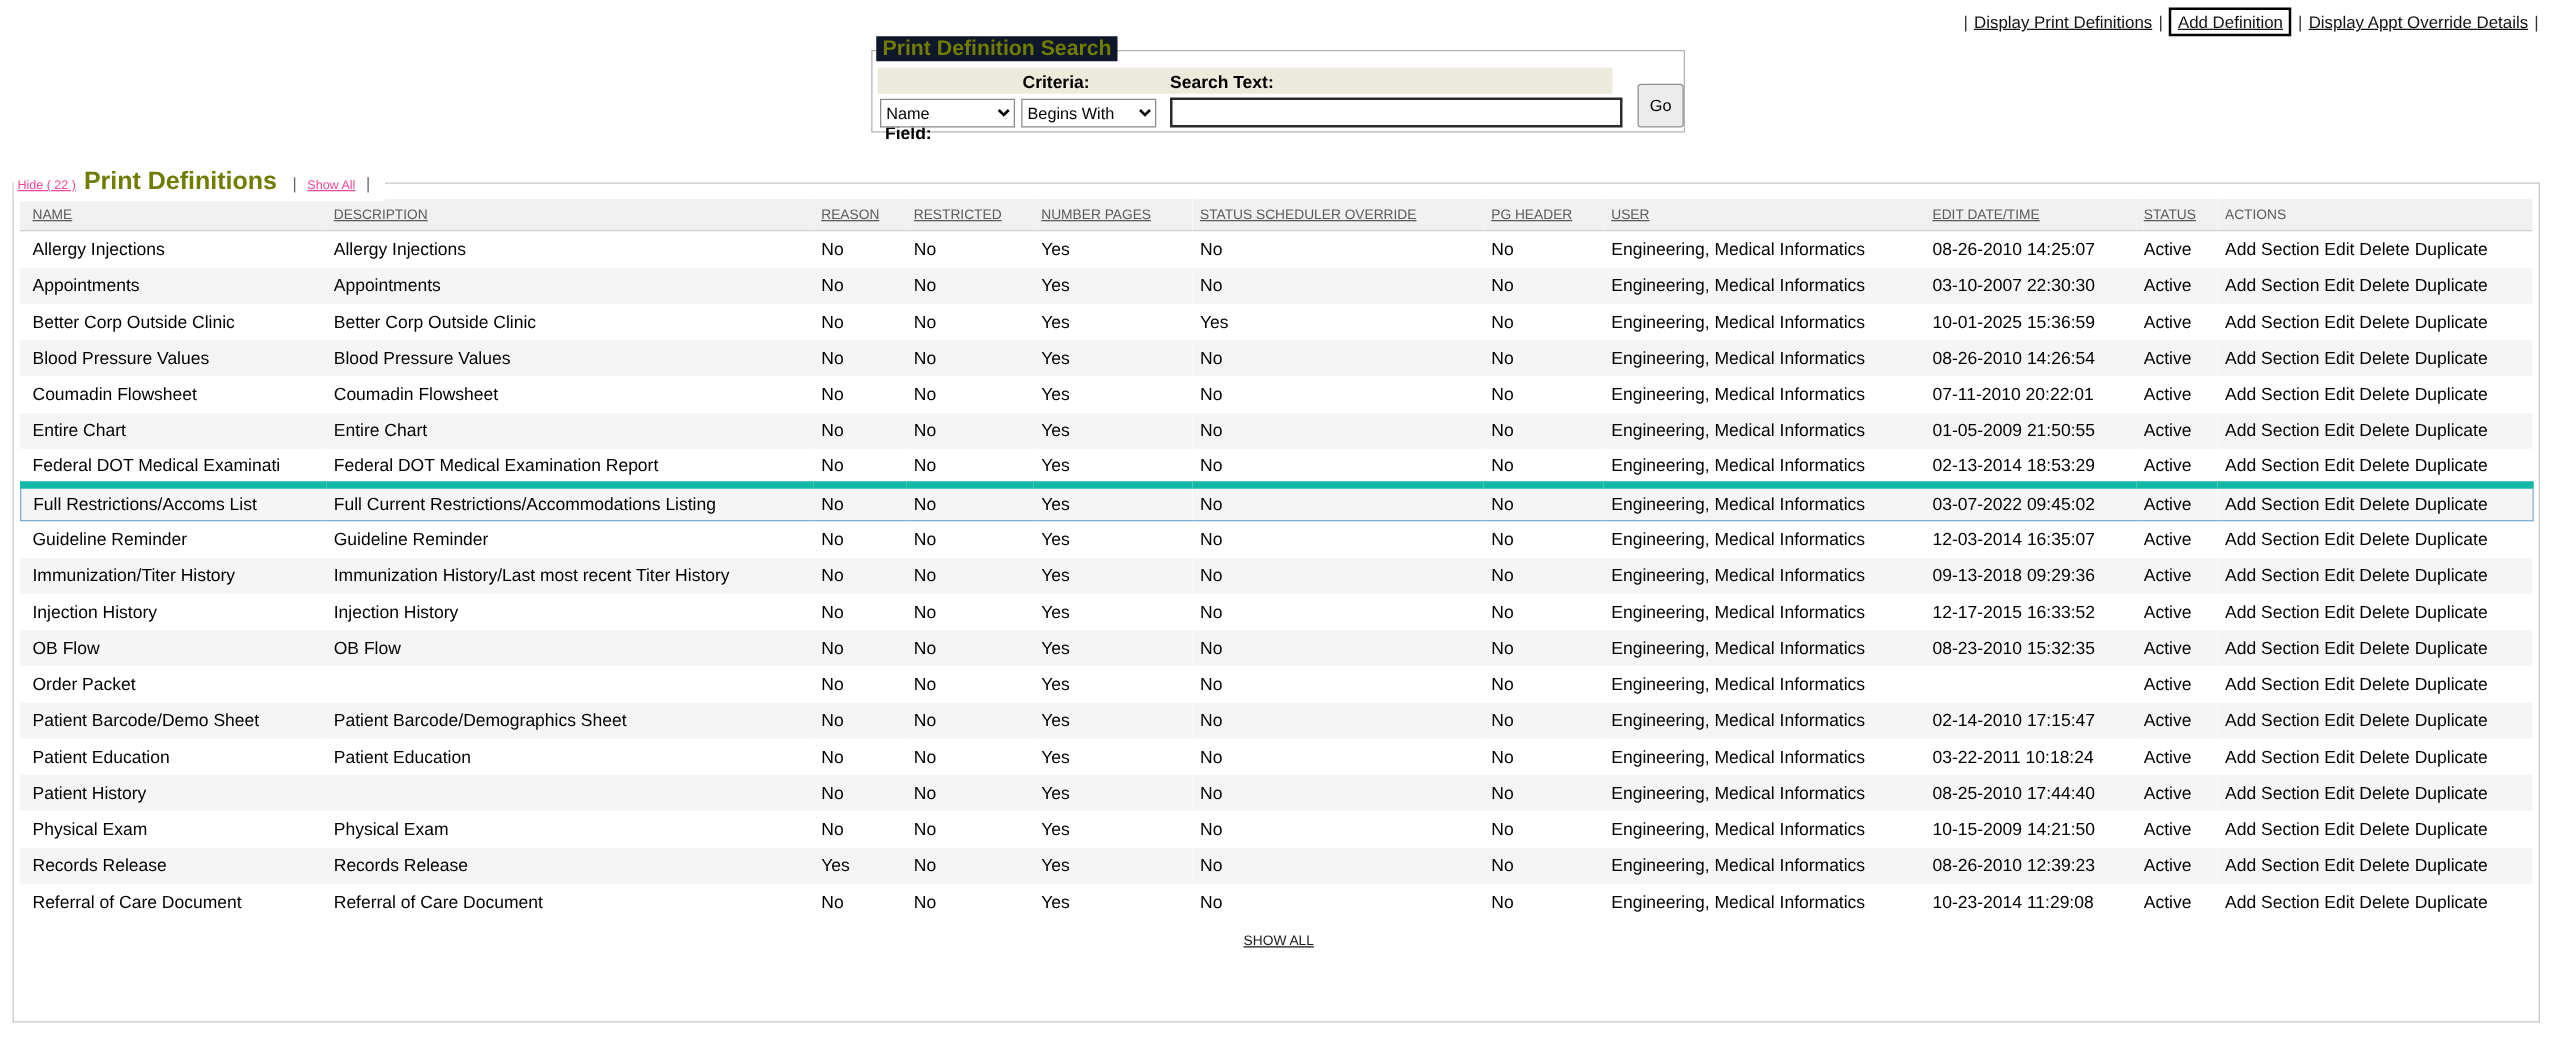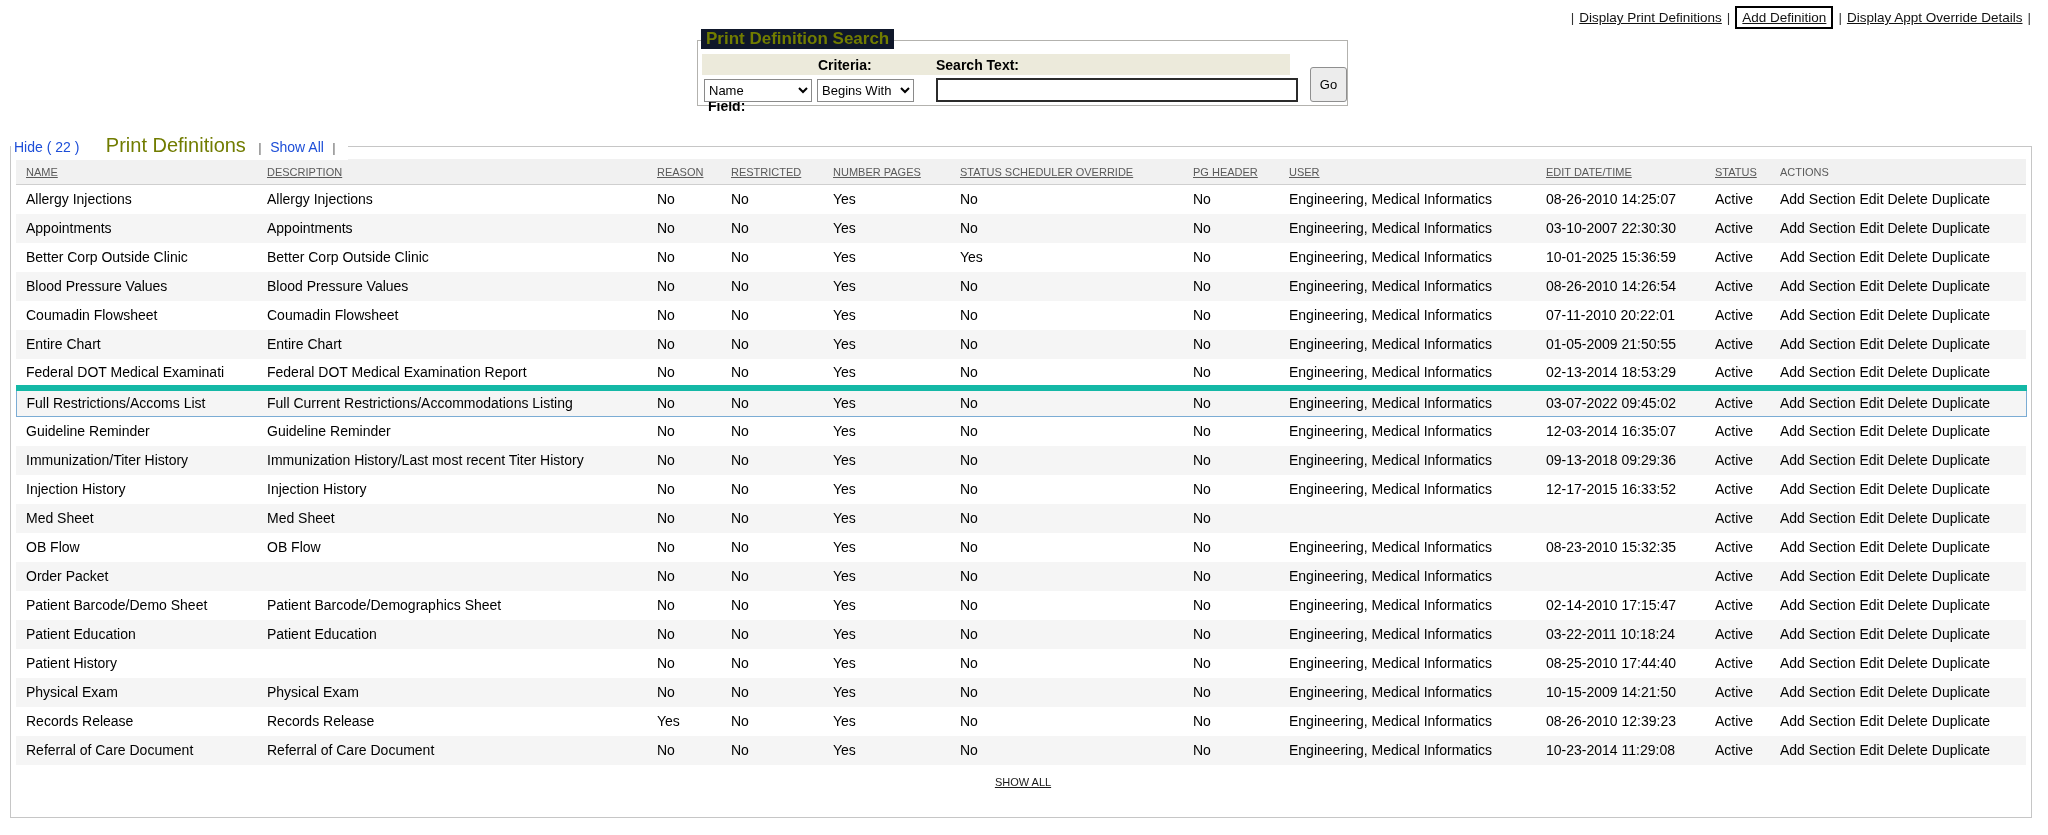--- a/index.html
+++ b/index.html
@@ -41,21 +41,21 @@
   .search-label { position: absolute; top: 16px; font-size: 14px; font-weight: bold; }
   #lbl-field { left: 10px; margin-top: 41px; }
   #lbl-criteria { left: 120px; }
   #lbl-searchtext { left: 238px; }
   .search-select {
     position: absolute; top: 38px; height: 23px;
     font-size: 13px; font-family: inherit;
     background: #fff; border: 1px solid #8a8a8a;
   }
   #field-select { left: 6px; width: 108px; }
-  #criteria-select { left: 119px; width: 97px; }
+  #criteria-select { left: 119px; width: 108px; }
   #search-input {
     position: absolute; left: 238px; top: 37px;
     width: 362px; height: 24px;
     border: 2px solid #2b2b2b; font-size: 14px; font-family: inherit;
     padding: 0 4px; outline: none;
   }
   #go-btn {
     position: absolute; left: 612px; top: 26px;
     width: 37px; height: 35px;
     font-size: 13px; font-family: inherit;
@@ -68,26 +68,26 @@
     position: absolute; left: 10px; top: 146px;
     width: 2022px; height: 672px;
     border: 1px solid #c6c6c6; background: #fff;
   }
   .list-legend {
     position: absolute; top: -14px; left: 0px;
     background: #fff; padding: 0 8px 0 3px;
     white-space: nowrap; line-height: 24px;
   }
   .hide-link, .showall-link {
-    font-size: 14px; color: #1d4ed8;
-    cursor: pointer;
+    font-size: 10px; color: #ec4899;
+    text-decoration: underline; cursor: pointer;
   }
   .list-title {
-    font-size: 20px; font-weight: normal; color: #717c00;
-    margin: 0 4px 0 22px;
+    font-size: 20px; font-weight: bold; color: #717c00;
+    margin: 0 4px 0 2px;
   }
   .legend-sep { color: #666; font-size: 13px; margin: 0 4px; }
 
   
   .list-table {
     border-collapse: collapse; table-layout: fixed;
     width: 2010px; margin: 12px auto 0;
   }
   .list-table thead th {
     background: #f1f1f1;
@@ -306,33 +306,20 @@
           <td>No</td>
           <td>Yes</td>
           <td>No</td>
           <td>No</td>
           <td>Engineering, Medical Informatics</td>
           <td>12-17-2015 16:33:52</td>
           <td>Active</td>
           <td><span class="action-link">Add Section</span> <span class="action-link">Edit</span> <span class="action-link">Delete</span> <span class="action-link">Duplicate</span></td>
         </tr>
         <tr>
-          <td>Med Sheet</td>
-          <td>Med Sheet</td>
-          <td>No</td>
-          <td>No</td>
-          <td>Yes</td>
-          <td>No</td>
-          <td>No</td>
-          <td></td>
-          <td></td>
-          <td>Active</td>
-          <td><span class="action-link">Add Section</span> <span class="action-link">Edit</span> <span class="action-link">Delete</span> <span class="action-link">Duplicate</span></td>
-        </tr>
-        <tr>
           <td>OB Flow</td>
           <td>OB Flow</td>
           <td>No</td>
           <td>No</td>
           <td>Yes</td>
           <td>No</td>
           <td>No</td>
           <td>Engineering, Medical Informatics</td>
           <td>08-23-2010 15:32:35</td>
           <td>Active</td>

